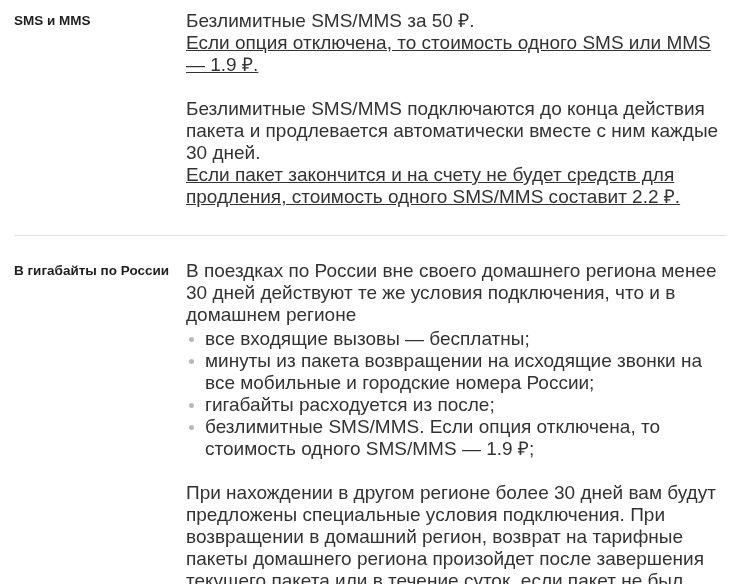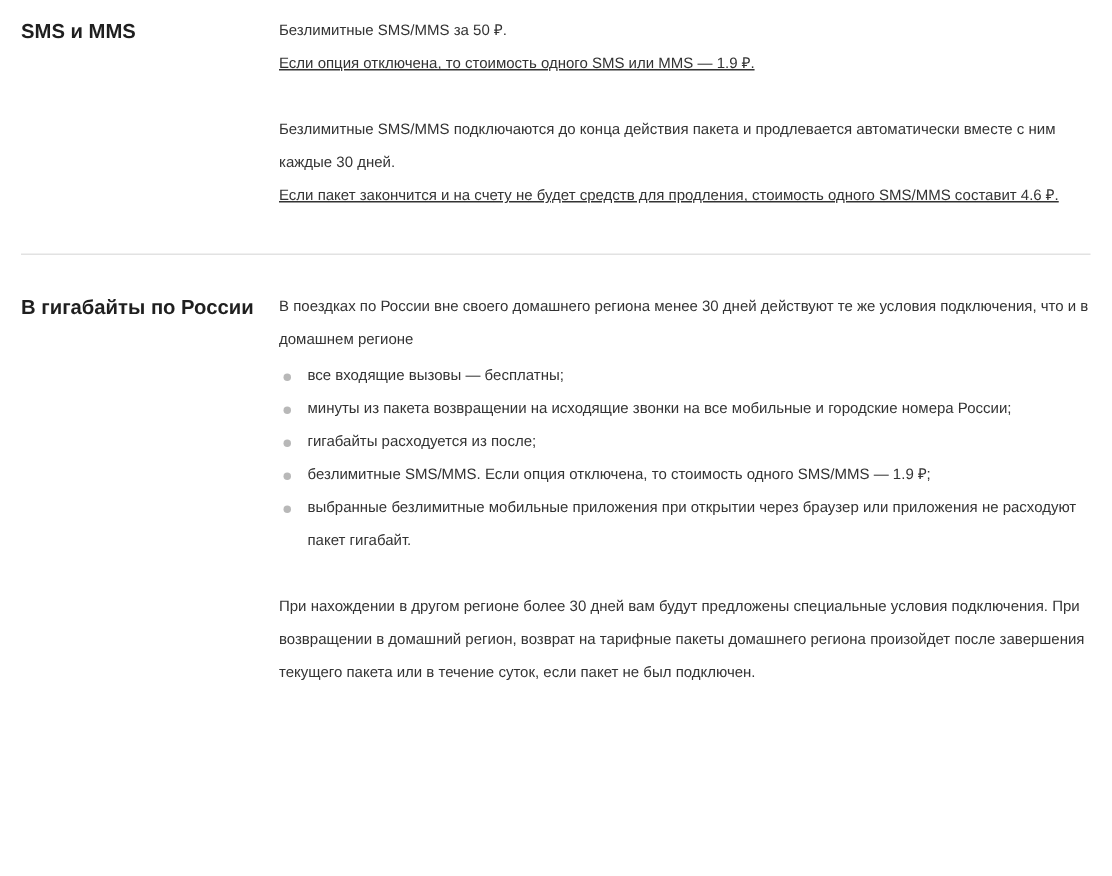--- a/index.html
+++ b/index.html
@@ -29,21 +29,21 @@
     width: 172px;
     flex: 0 0 172px;
     font-size: 13.5px;
     font-weight: bold;
     color: #1f1f1f;
     line-height: 19px;
     padding-top: 1px;
   }
   .section-body {
     flex: 1 1 auto;
-    font-size: 10px;
+    font-size: 19px;
     line-height: 22px;
     color: #333333;
   }
   .para {
     margin: 0;
   }
   .para + .para {
     margin-top: 0px;
     text-decoration: underline;
   }
@@ -83,21 +83,21 @@
 
 <div class="page">
 
   <div class="section">
     <div class="section-label">SMS и MMS</div>
     <div class="section-body">
       <p class="para">Безлимитные SMS/MMS за 50 ₽.</p>
       <p class="para">Если опция отключена, то стоимость одного SMS или MMS — 1.9 ₽.</p>
       <div class="gap-block"></div>
       <p class="para">Безлимитные SMS/MMS подключаются до конца действия пакета и продлевается автоматически вместе с ним каждые 30 дней.</p>
-      <p class="para">Если пакет закончится и на счету не будет средств для продления, стоимость одного SMS/MMS составит 4.6 ₽.</p>
+      <p class="para">Если пакет закончится и на счету не будет средств для продления, стоимость одного SMS/MMS составит 2.2 ₽.</p>
     </div>
   </div>
 
   <div class="divider"></div>
 
   <div class="section">
     <div class="section-label">В гигабайты по России</div>
     <div class="section-body">
       <p class="para">В поездках по России вне своего домашнего региона менее 30 дней действуют те же условия подключения, что и в домашнем регионе</p>
       <ul class="bullets">
@@ -110,22 +110,18 @@
           <span>минуты из пакета возвращении на исходящие звонки на все мобильные и городские номера России;</span>
         </li>
         <li>
           <span class="dot"></span>
           <span>гигабайты расходуется из после;</span>
         </li>
         <li>
           <span class="dot"></span>
           <span>безлимитные SMS/MMS. Если опция отключена, то стоимость одного SMS/MMS — 1.9 ₽;</span>
         </li>
-        <li>
-          <span class="dot"></span>
-          <span>выбранные безлимитные мобильные приложения при открытии через браузер или приложения не расходуют пакет гигабайт.</span>
-        </li>
       </ul>
       <p class="para trailing-para">При нахождении в другом регионе более 30 дней вам будут предложены специальные условия подключения. При возвращении в домашний регион, возврат на тарифные пакеты домашнего региона произойдет после завершения текущего пакета или в течение суток, если пакет не был подключен.</p>
     </div>
   </div>
 
 </div>
 
 </body></html>

